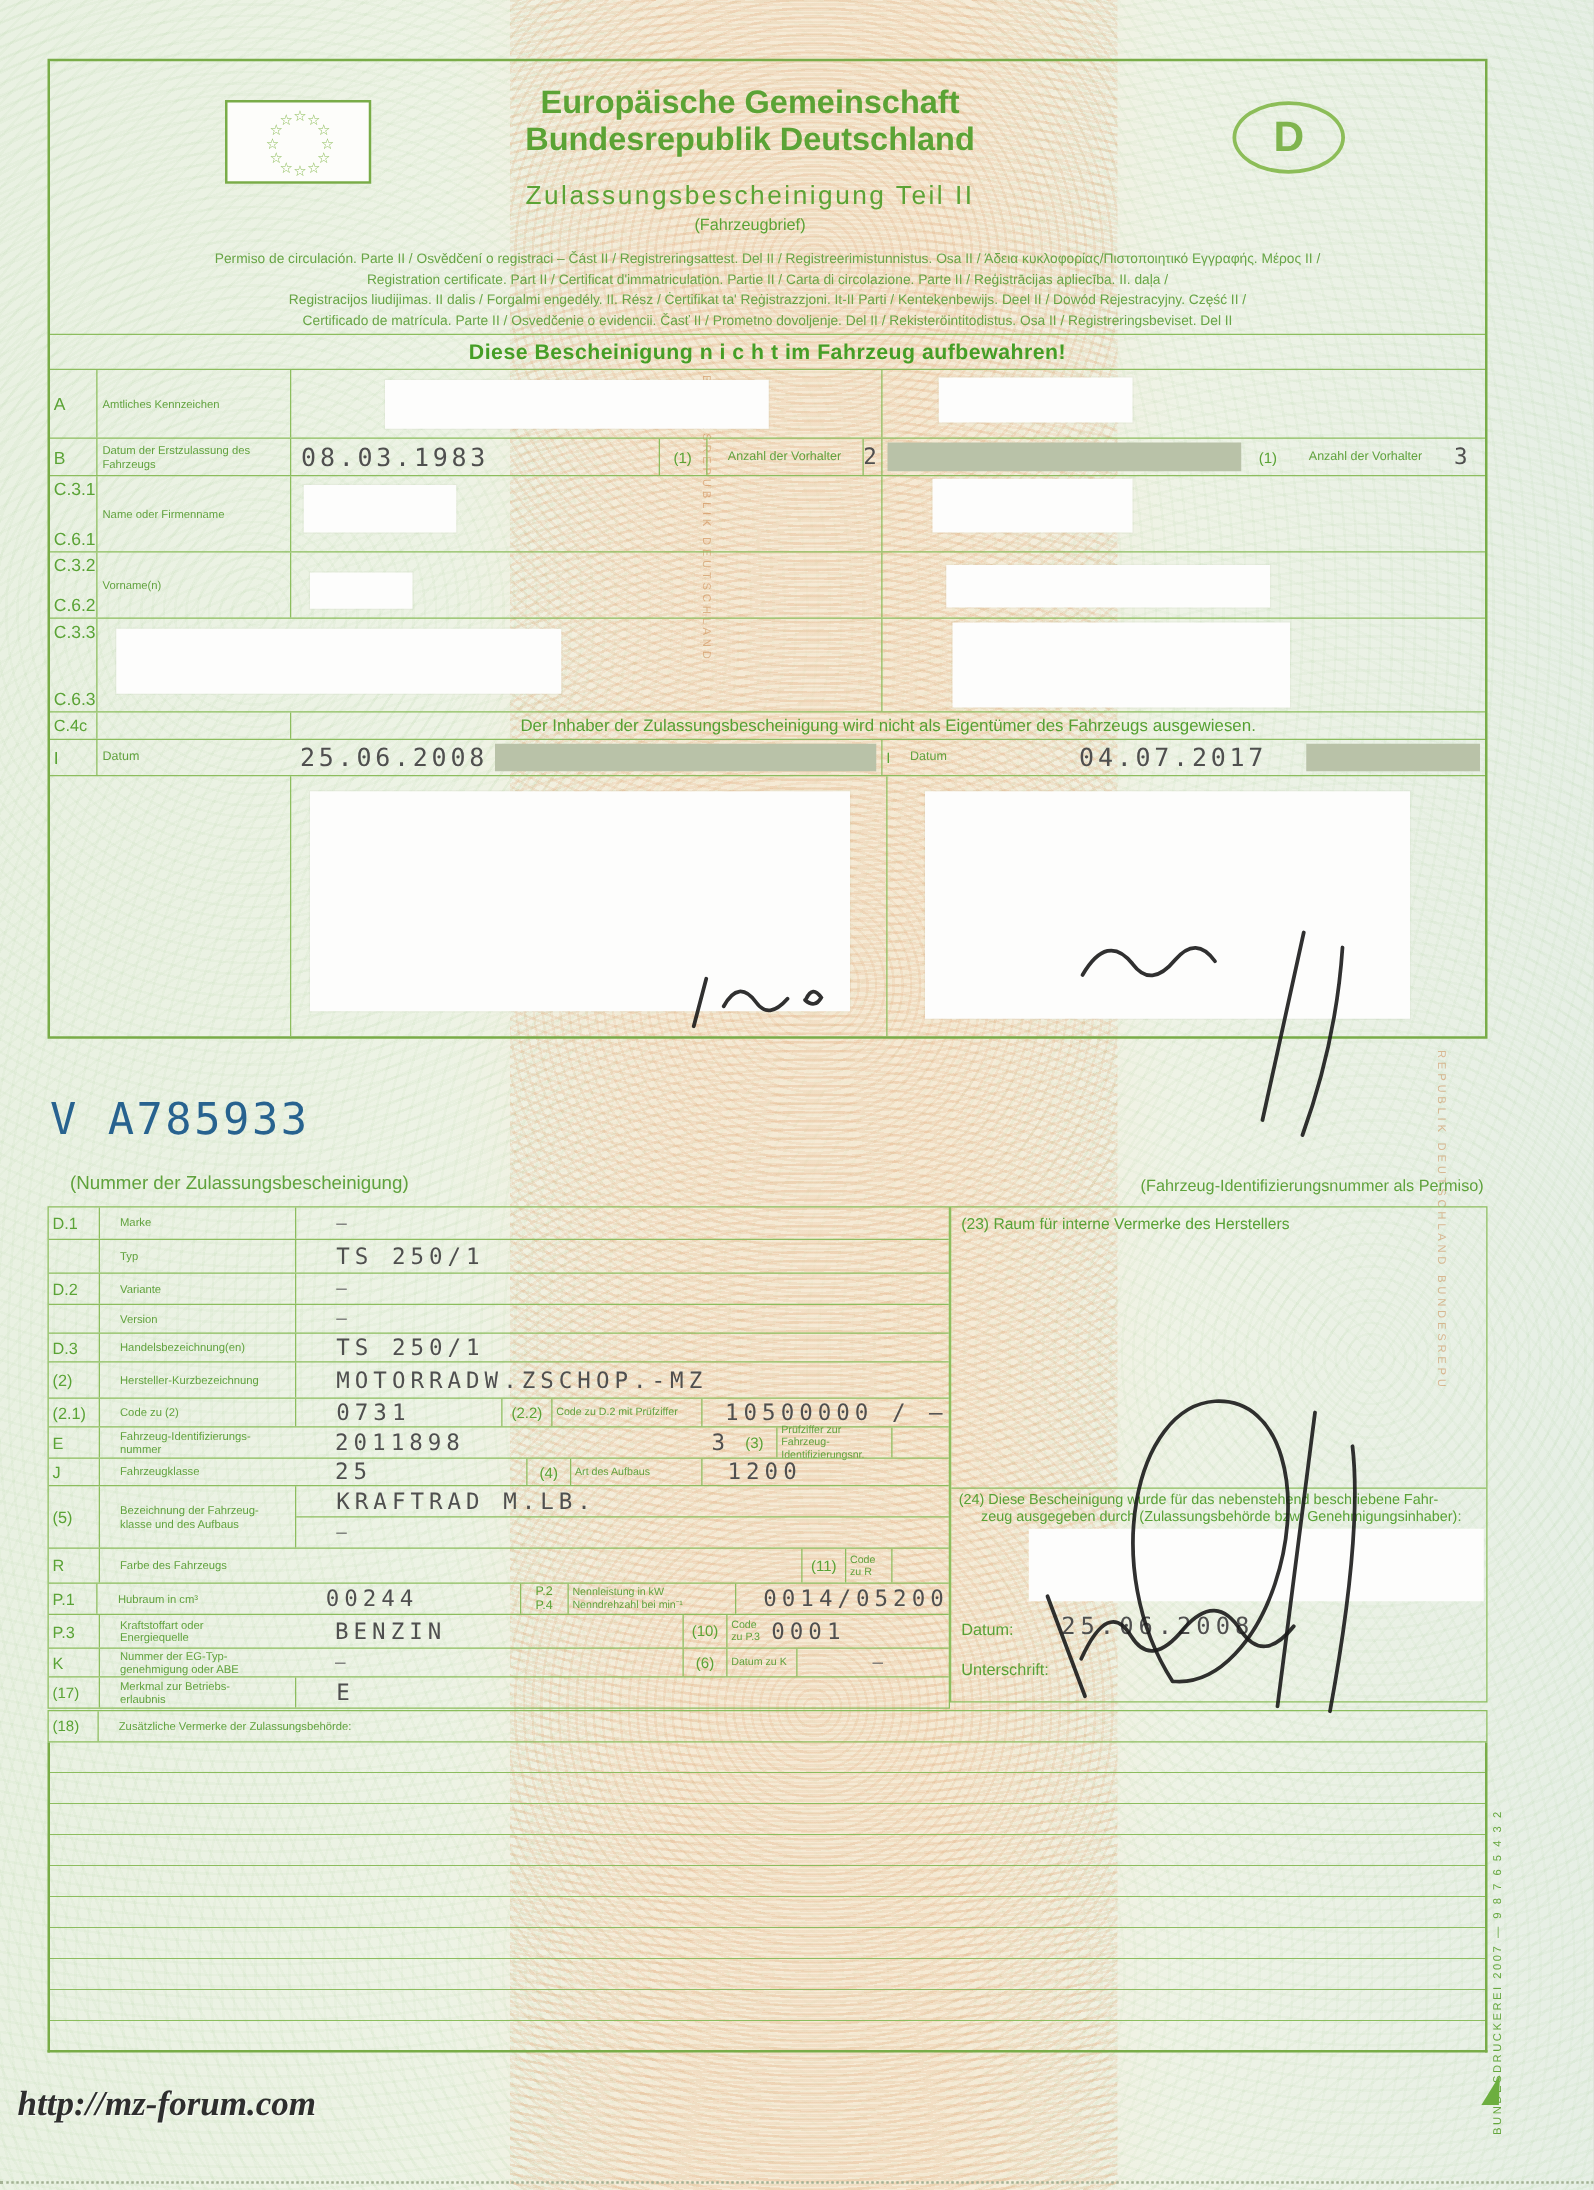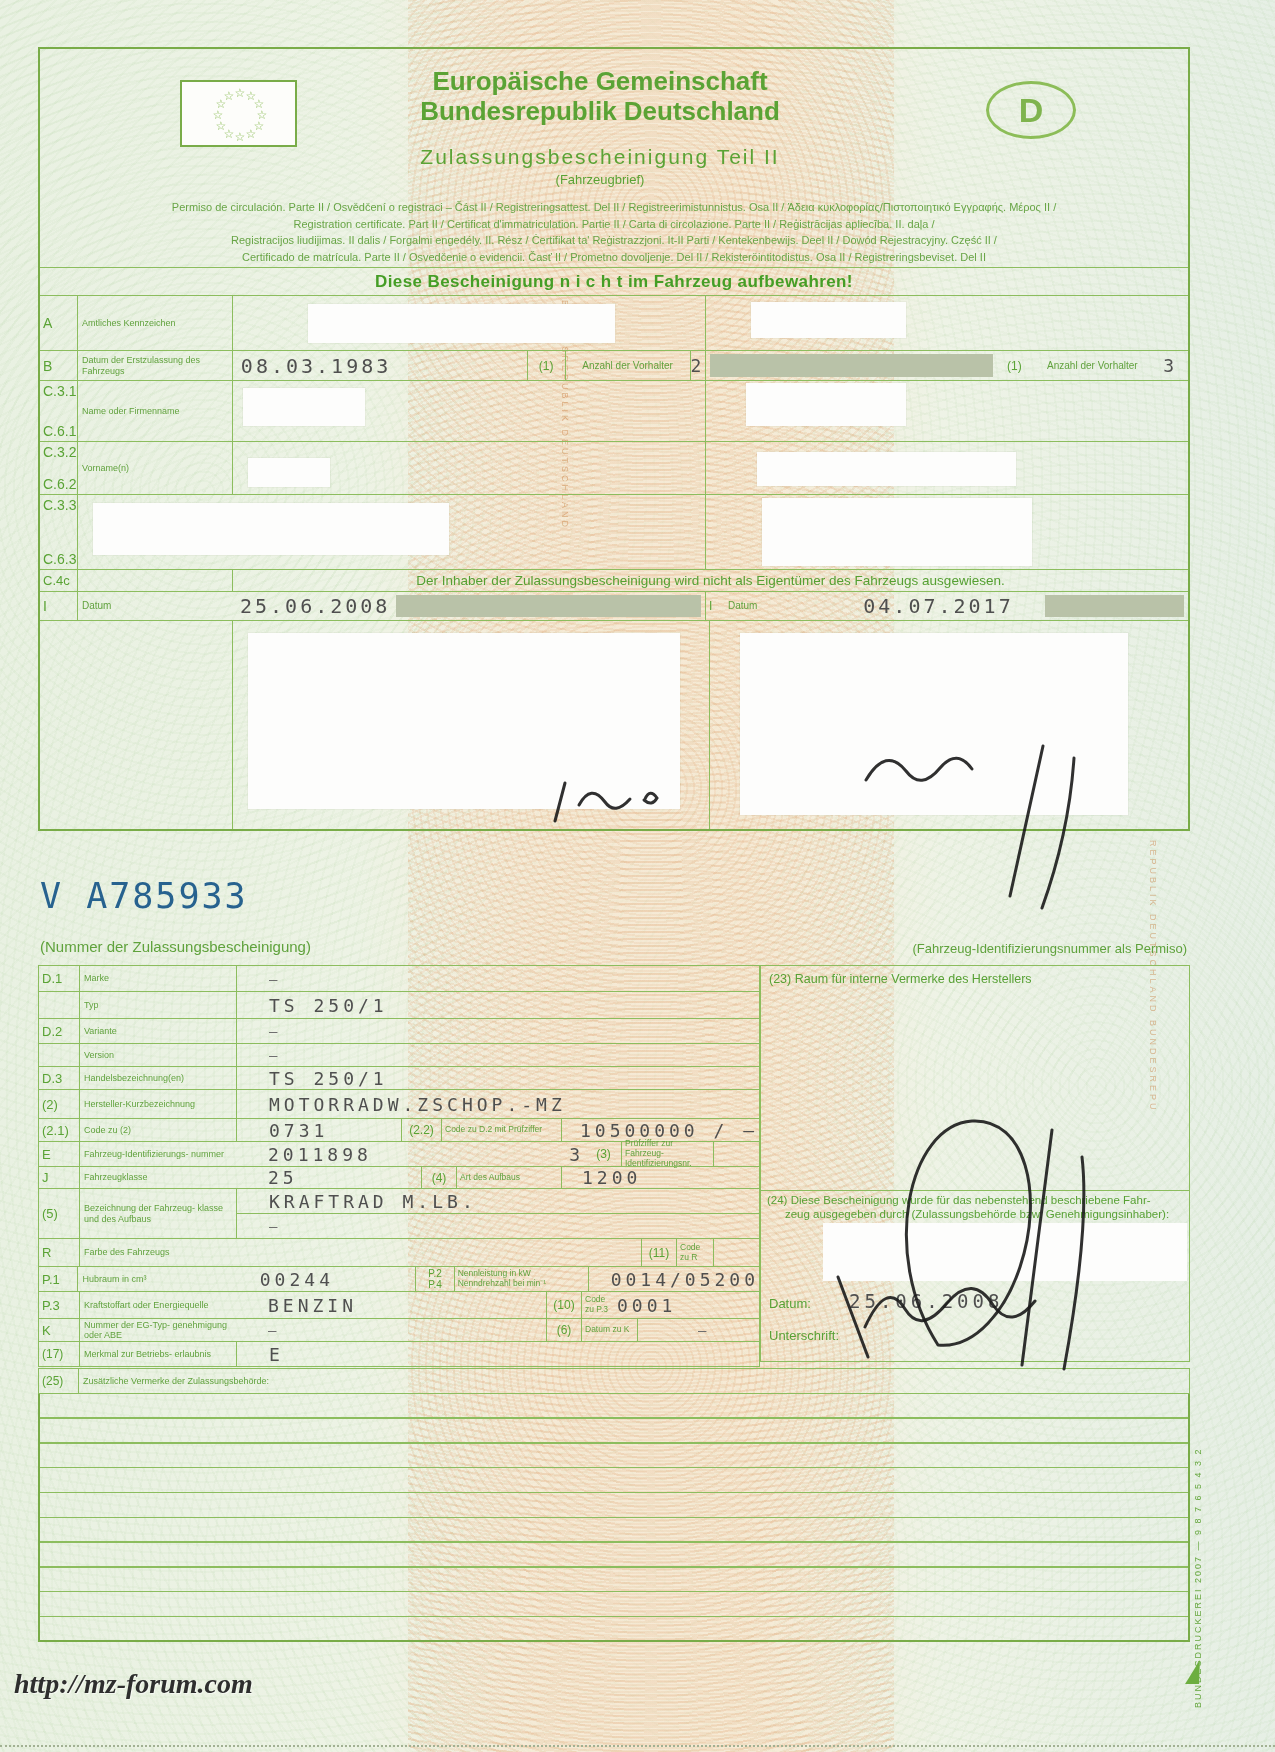--- a/index.html
+++ b/index.html
@@ -57,31 +57,31 @@
   .gbar{background:var(--bar);flex:1;margin:3px 4px}
   .barcell{display:flex}
   .rhalf{display:flex}
   .sz{display:flex;height:209px}
   .c4ctxt{flex:1;display:flex;align-items:center;justify-content:center;color:#55a032;font-size:13.5px}
 
   
   .docnum{position:absolute;left:40px;top:876px;font-family:"DejaVu Sans Mono",monospace;
     font-size:35px;letter-spacing:2px;color:var(--blue)}
   .cap{position:absolute;color:#5fa23c}
-  .capL{left:40px;top:938px;font-size:15px}
+  .capL{left:56px;top:938px;font-size:15px}
   .capR{right:88px;top:941px;font-size:13px}
 
   
   .lbx{position:absolute;left:38px;top:965px;width:722px;border:1.5px solid var(--ln)}
   .lrow{display:flex;position:relative}
   .lrow+.lrow{border-top:1.5px solid var(--ln)}
   .lrow>div{border-left:1.5px solid var(--ln)}
   .lrow>div:first-child{border-left:none}
   .lc{width:40px;color:var(--grn);font-size:13px;padding:1px 3px;display:flex;align-items:center}
-  .ll{width:157px;color:var(--lbl);font-size:9px;line-height:1.15;padding:2px 4px;display:flex;align-items:center}
+  .ll{width:157px;color:var(--lbl);font-size:9px;line-height:1.15;padding:2px 16px;display:flex;align-items:center}
   .lv{display:flex;align-items:center;padding-left:32px}
   .sc{color:var(--grn);font-size:12px;display:flex;align-items:center;justify-content:center}
   .sl{color:var(--lbl);font-size:8.5px;line-height:1.15;padding:1px 3px;display:flex;flex-direction:column;justify-content:center}
   .dash{font-size:14px;letter-spacing:0;color:#6b6b6b}
   .r25{position:absolute;left:38px;top:1368px;width:1152px;height:26px;border:1.5px solid var(--ln);display:flex}
   .lines{position:absolute;left:38px;top:1394px;width:1152px;height:248px;
     border:2px solid var(--ln2);border-top:none;
     background:repeating-linear-gradient(180deg,transparent 0 23.3px,var(--ln) 23.3px 24.8px)}
 
   
@@ -371,21 +371,21 @@
       <div class="lv tw dash" style="flex:1;padding-left:60px">–</div>
     </div>
     <div class="lrow" style="height:25px">
       <div class="lc" style="font-size:12px">(17)</div>
       <div class="ll">Merkmal zur Betriebs- erlaubnis</div>
       <div class="lv tw tw18" style="flex:1">E</div>
     </div>
   </div>
 
   <div class="r25">
-    <div class="lc" style="font-size:12px;border-right:1.5px solid var(--ln)">(25)</div>
+    <div class="lc" style="font-size:12px;border-right:1.5px solid var(--ln)">(18)</div>
     <div class="ll" style="width:auto">Zusätzliche Vermerke der Zulassungsbehörde:</div>
   </div>
 
   <div class="lines"></div>
 
   <div class="rpanel">
     <div class="p23">(23) Raum für interne Vermerke des Herstellers</div>
     <div class="pdiv"></div>
     <div class="p24">
       <div>(24) Diese Bescheinigung wurde für das nebenstehend beschriebene Fahr-</div>

